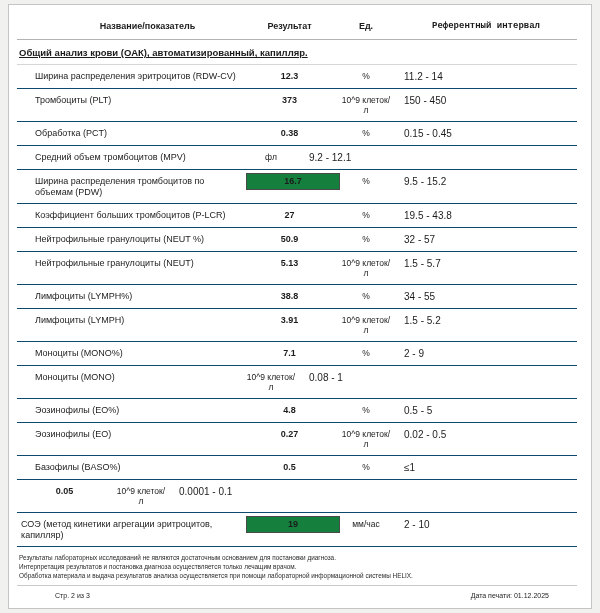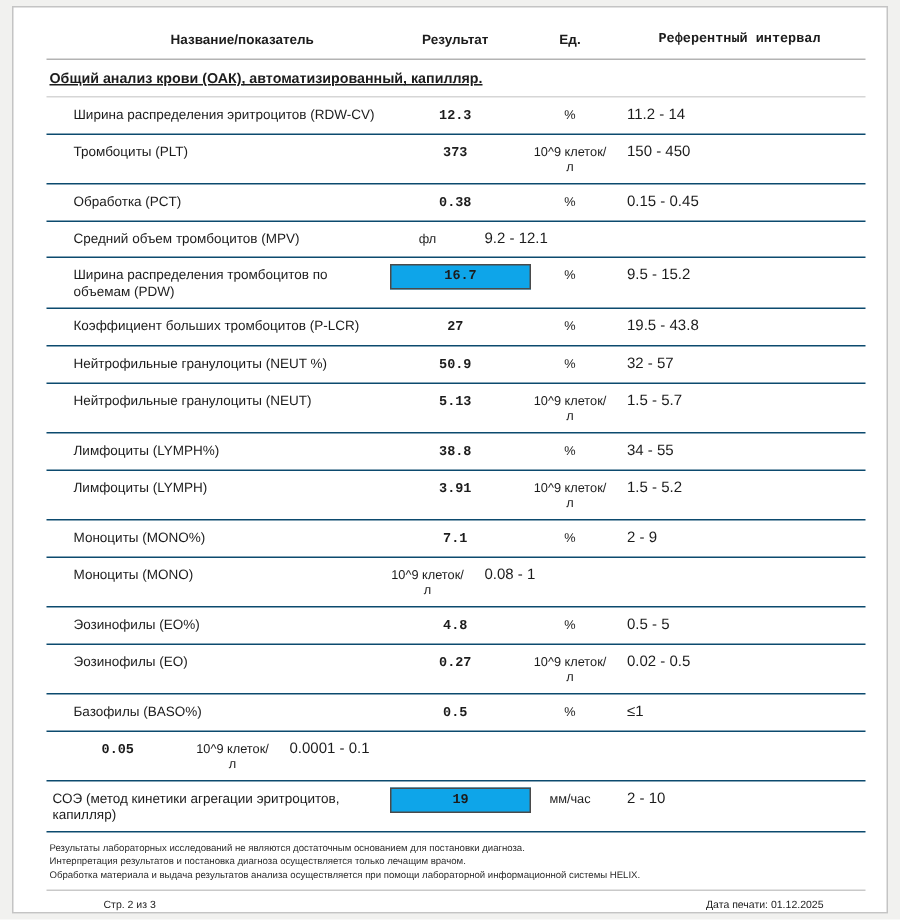--- a/index.html
+++ b/index.html
@@ -7,47 +7,47 @@
   body {
     background:#f1f1ef;
     font-family:"Liberation Sans", sans-serif;
     color:#1c1c1c;
     position:relative;
   }
   .page {
     position:absolute; left:8px; top:4px; right:8px; bottom:4px;
     background:#ffffff;
     border:1px solid #c4c4c4;
-    padding:8px 14px 0 22px;
+    padding:8px 14px 0 8px;
   }
   .thead, .row { display:flex; align-items:flex-start; }
   .thead { border-bottom:1px solid #b3b3b3; }
   .cell { padding:6px 4px; font-size:9px; line-height:11px; }
   .hdr { font-weight:bold; padding-top:8px; padding-bottom:7px; }
   .col-name  { width:225px; }
   .hdr.col-name { text-align:center; padding-left:40px; }
   .col-result{ width:95px;  text-align:center; font-weight:bold; }
   .col-unit  { width:58px;  text-align:center; font-size:8.5px; line-height:10px; }
   .hdr.col-unit { font-size:9px; }
   .col-ref   { flex:1; padding-left:9px; font-size:10px; }
   .hdr.col-ref { text-align:center; font-size:9px; padding-left:4px;font-family:Liberation Mono, monospace; }
   .section-title {
     font-size:9.5px; font-weight:bold; text-decoration:underline;
     padding:7px 0 6px 2px; line-height:11px;
   }
   #rows { border-top:1px solid #d6d6d6; }
   .row { border-bottom:1px solid #0c4a6e; }
   .row .col-name { padding-top:6px; padding-bottom:5px; }
   .row .col-name.indent { padding-left:18px; }
-  .val { display:inline-block;font-family:Liberation Mono, monospace; }
+  .val { display:inline-block; }
   .val.boxed {
     width:94px; line-height:15px;
     border:1px solid #4a4a4a;
     margin:-3px 0 -2px 0;
-    background:#0ea5e9;
+    background:#15803d;
   }
   .footnotes { padding:6px 2px 5px 2px; }
   .footnote { font-size:6.4px; line-height:9px; color:#2b2b2b; }
   .footer {
     border-top:1px solid #c9c9c9;
     display:flex; justify-content:space-between;
     padding:6px 28px 0 38px;
     font-size:7px; color:#1c1c1c;
   }
 </style>

